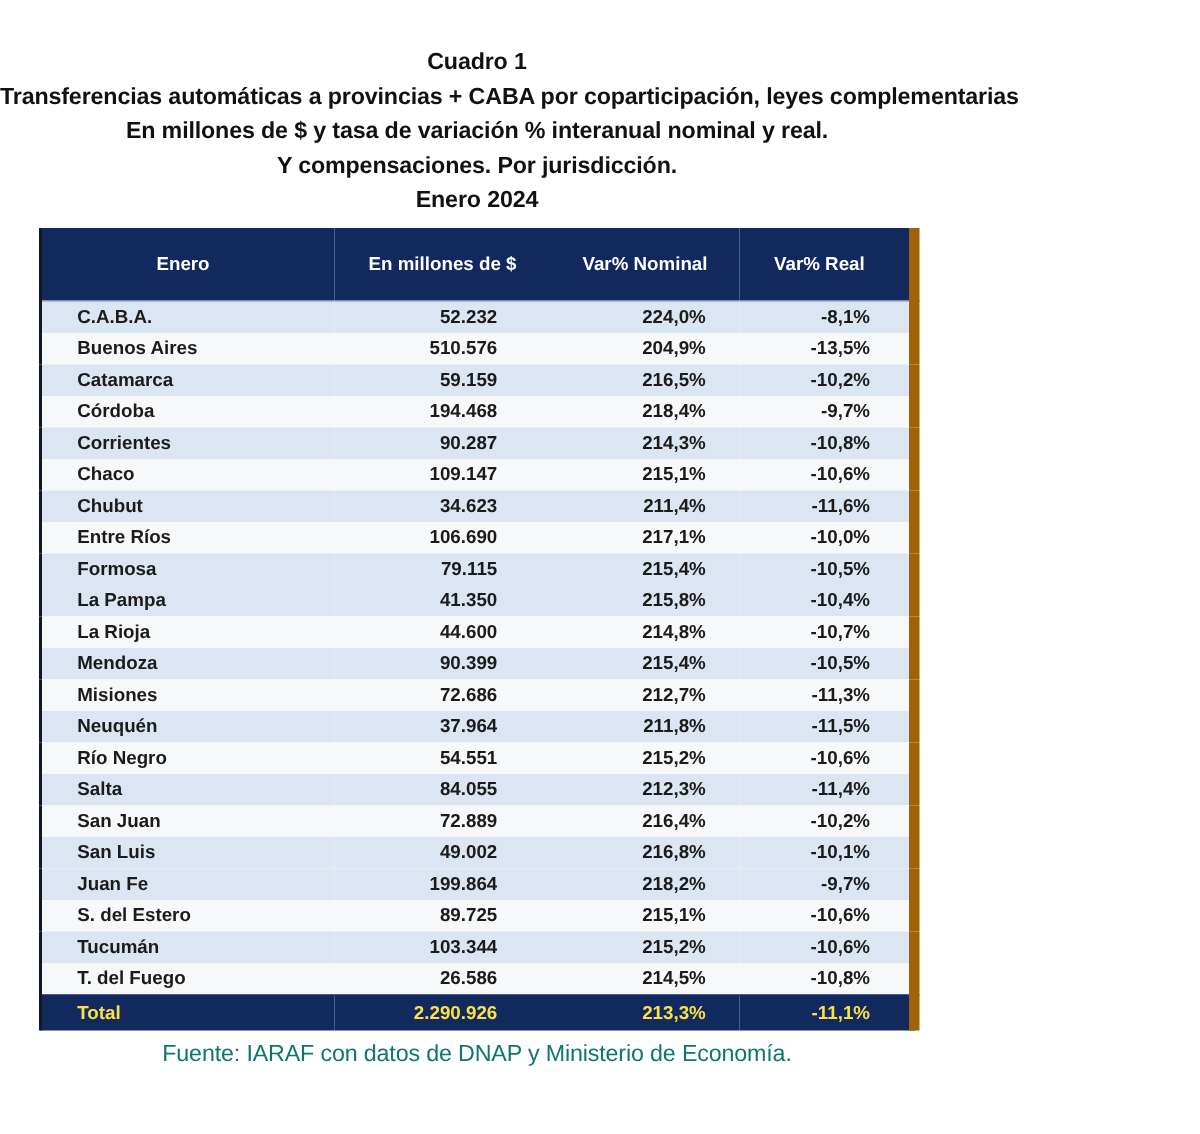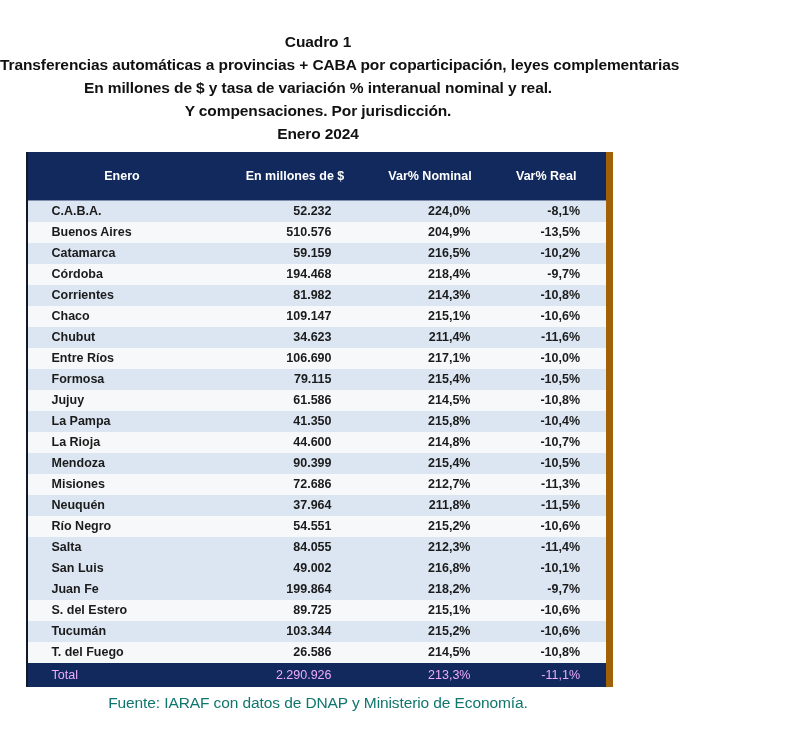--- a/index.html
+++ b/index.html
@@ -78,24 +78,24 @@
   tbody tr.odd  td { background: #dce6f2; }
   tbody tr.even td { background: #f7f8f9; }
 
   td.name  { text-align: left;  padding-left: 24px; }
   td.val   { text-align: right; padding-right: 36px; }
   td.nom   { text-align: right; padding-right: 22px; }
   td.real  { text-align: right; padding-right: 26px; }
 
   tbody tr.total td {
     background: #12295e;
-    color: #f0abfc;
+    color: #fde047;
     height: 23px;
     line-height: 23px;
-    font-weight: normal;
+    font-weight: bold;
     margin-left: 16px;
   }
   tbody tr.first-row td { border-top: 1px solid #8090ac; }
   tbody tr.total td { border-top: 1px solid #12295e; }
 
   
   #source-note {
     text-align: center;
     font-size: 15.5px;
     color: #0f766e;
@@ -152,21 +152,21 @@
             <td class="real">-10,2%</td>
           </tr>
           <tr class="even">
             <td class="name">Córdoba</td>
             <td class="val">194.468</td>
             <td class="nom">218,4%</td>
             <td class="real">-9,7%</td>
           </tr>
           <tr class="odd">
             <td class="name">Corrientes</td>
-            <td class="val">81.982</td>
+            <td class="val">90.287</td>
             <td class="nom">214,3%</td>
             <td class="real">-10,8%</td>
           </tr>
           <tr class="even">
             <td class="name">Chaco</td>
             <td class="val">109.147</td>
             <td class="nom">215,1%</td>
             <td class="real">-10,6%</td>
           </tr>
           <tr class="odd">
@@ -180,26 +180,20 @@
             <td class="val">106.690</td>
             <td class="nom">217,1%</td>
             <td class="real">-10,0%</td>
           </tr>
           <tr class="odd">
             <td class="name">Formosa</td>
             <td class="val">79.115</td>
             <td class="nom">215,4%</td>
             <td class="real">-10,5%</td>
           </tr>
-          <tr class="even">
-            <td class="name">Jujuy</td>
-            <td class="val">61.586</td>
-            <td class="nom">214,5%</td>
-            <td class="real">-10,8%</td>
-          </tr>
           <tr class="odd">
             <td class="name">La Pampa</td>
             <td class="val">41.350</td>
             <td class="nom">215,8%</td>
             <td class="real">-10,4%</td>
           </tr>
           <tr class="even">
             <td class="name">La Rioja</td>
             <td class="val">44.600</td>
             <td class="nom">214,8%</td>
@@ -227,20 +221,26 @@
             <td class="name">Río Negro</td>
             <td class="val">54.551</td>
             <td class="nom">215,2%</td>
             <td class="real">-10,6%</td>
           </tr>
           <tr class="odd">
             <td class="name">Salta</td>
             <td class="val">84.055</td>
             <td class="nom">212,3%</td>
             <td class="real">-11,4%</td>
+          </tr>
+          <tr class="even">
+            <td class="name">San Juan</td>
+            <td class="val">72.889</td>
+            <td class="nom">216,4%</td>
+            <td class="real">-10,2%</td>
           </tr>
           <tr class="odd">
             <td class="name">San Luis</td>
             <td class="val">49.002</td>
             <td class="nom">216,8%</td>
             <td class="real">-10,1%</td>
           </tr>
           <tr class="odd">
             <td class="name">Juan Fe</td>
             <td class="val">199.864</td>

